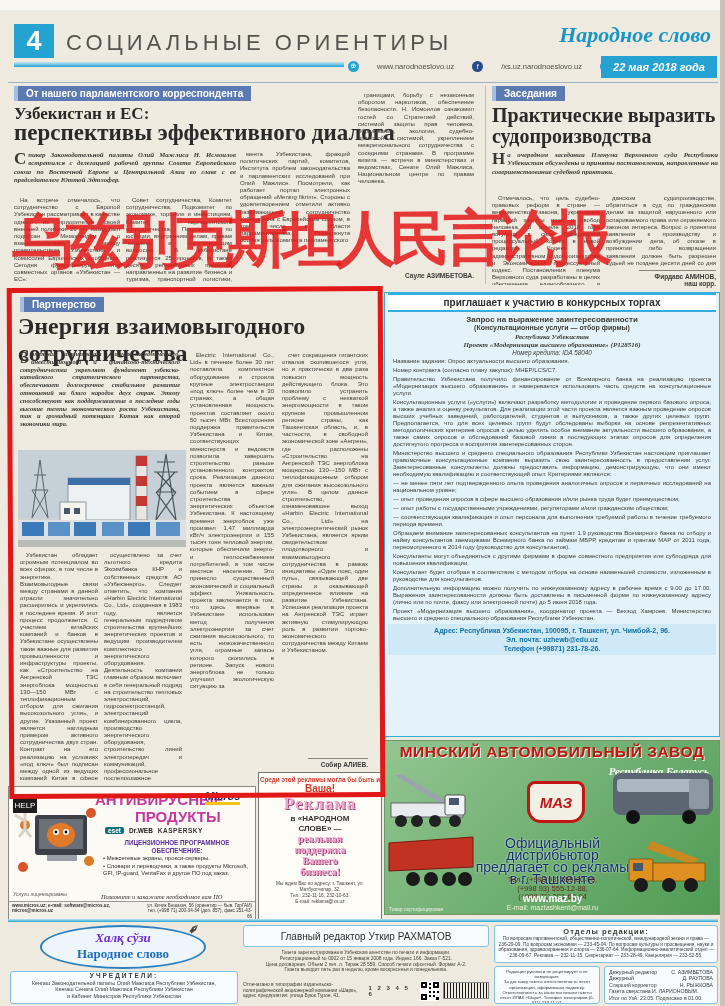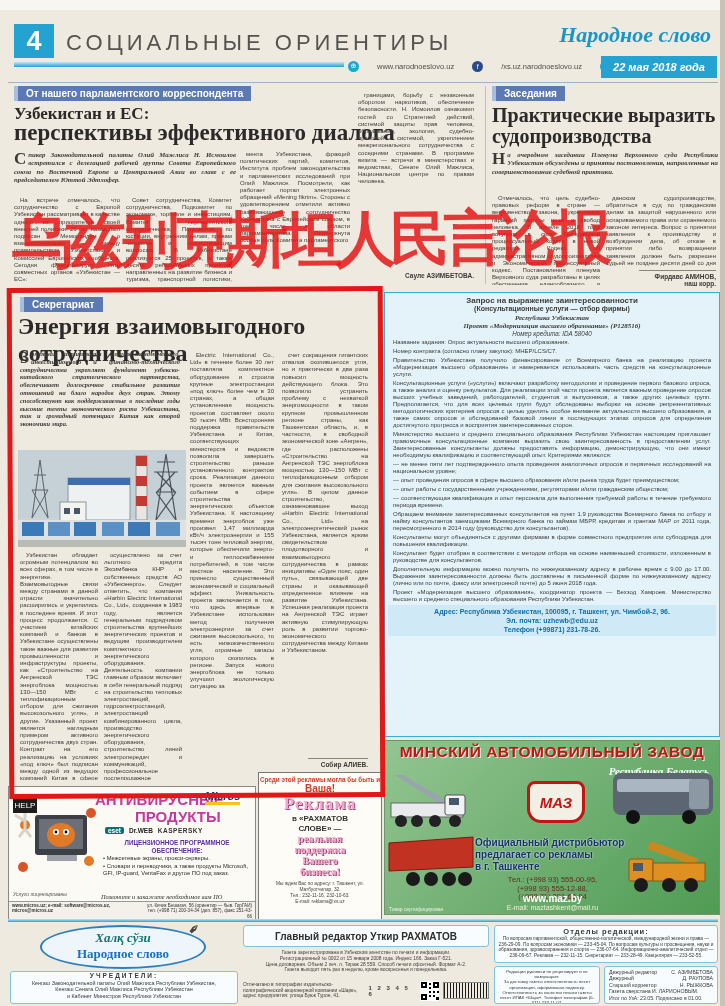--- a/index.html
+++ b/index.html
@@ -56,22 +56,22 @@
   .maz{left:384px;top:740px;width:334px;height:173px;overflow:hidden;border:1px solid #6f956d;
        background:linear-gradient(135deg,#93c591,#4f9b54)}
   .maz-title{text-align:center;font-weight:bold;font-size:15.5px;color:#c41414;
              text-shadow:1px 1px 0 #e8f2e4;margin-top:2px;letter-spacing:0.5px}
   .maz-country{position:absolute;right:10px;top:24px;font-family:"Liberation Serif",serif;
                font-style:italic;font-weight:bold;font-size:11px;color:#fff}
   .maz-logo{position:absolute;left:142px;top:40px;width:52px;height:36px;background:#f2efe4;
             border:3px solid #c41414;border-radius:8px 8px 14px 14px;display:flex;
             align-items:center;justify-content:center;color:#c41414;font-weight:bold;
             font-style:italic;font-size:15px}
-  .maz-dist{position:absolute;left:90px;top:96px;width:155px;text-align:left;font-weight:bold;
-            font-size:10px;line-height:12px;color:#15306b;text-shadow:0 0 2px #fff}
+  .maz-dist{position:absolute;left:90px;top:96px;width:155px;text-align:center;font-weight:normal;
+            font-size:14px;line-height:12px;color:#15306b;text-shadow:0 0 2px #fff}
   .maz-tel{position:absolute;left:95px;top:135px;width:145px;text-align:center;font-weight:normal;
            font-size:7.5px;line-height:8.5px;color:#5e2c20}
   .maz-site{position:absolute;left:95px;top:152px;width:145px;text-align:center;font-weight:bold;
             font-size:10px;color:#fff}
   .maz-mail{position:absolute;left:75px;top:163px;width:185px;text-align:center;font-size:7px;color:#f4f0d8}
   .maz-cert{position:absolute;left:4px;bottom:2px;font-size:5px;color:#e8f2e4}
   
   .micros{left:8px;top:786px;width:246px;height:133px;background:#fbfaf4;border:1px solid #8a8a84;overflow:hidden}
   .mic-t1{position:absolute;left:86px;top:4px;font-weight:bold;font-size:15px;color:#c43a9e}
   .mic-t2{position:absolute;left:126px;top:21px;font-weight:bold;font-size:15px;color:#c43a9e}
@@ -99,27 +99,27 @@
             text-shadow:1px 1px 0 #a04878;letter-spacing:1px}
   .rek-in{font-size:8px;font-weight:bold;color:#333;line-height:9.5px}
   .rek-sup{font-family:"Liberation Serif",serif;font-weight:bold;font-size:10.5px;line-height:11px;
            color:#efa3ca;text-shadow:1px 1px 0 #9c4474}
   .rek-foot{font-size:4.8px;line-height:6px;color:#444;margin-top:4px}
   
   .footline{left:8px;top:919px;width:710px;height:3px;background:linear-gradient(#bfe4f2,#24a3d2)}
   .fbox{border:1px solid #7ec4e0;background:#f8fcfe;border-radius:3px;box-sizing:border-box;overflow:hidden}
   .oval{left:40px;top:925px;width:166px;height:44px;border:2px solid #2a7fc0;border-radius:50%;
         background:#eef6fc;text-align:center;padding-top:3px;box-sizing:border-box}
-  .oval .uz{font-family:"Liberation Serif",serif;font-style:italic;font-weight:bold;font-size:13px;color:#0f766e}
+  .oval .uz{font-family:"Liberation Serif",serif;font-style:italic;font-weight:bold;font-size:13px;color:#6d28d9}
   .oval .ru{font-family:"Liberation Serif",serif;font-weight:bold;font-size:13px;color:#1a6fc0}
   .pen{left:188px;top:920px;font-size:15px;color:#44423e;transform:rotate(-45deg)}
   .founders{left:10px;top:971px;width:228px;height:33px;text-align:center;font-size:5.4px;line-height:6.6px}
   .founders .ft{font-weight:bold;font-size:6.5px;letter-spacing:2px;margin-top:1px}
   .edbox{left:243px;top:925px;width:246px;height:22px;display:flex;align-items:center;
-         justify-content:center;font-weight:bold;font-size:10px;color:#2e2d2b}
+         justify-content:center;font-weight:normal;font-size:10px;color:#2e2d2b}
   .reg{left:243px;top:950px;width:246px;text-align:center;font-size:4.9px;line-height:5.8px;color:#3f3e3a}
   .printrow{left:243px;top:977px;width:246px;height:27px;display:flex;gap:4px;align-items:center}
   .printtxt{font-size:4.9px;line-height:5.7px;width:128px;text-align:left}
   .pages{font-size:6px;letter-spacing:2px;font-weight:bold}
   .barcode{width:46px;height:15px;background:repeating-linear-gradient(90deg,#1a1a1a 0 1px,transparent 1px 3px);border:1px solid #888}
   .otdely{left:494px;top:925px;width:224px;height:38px;text-align:center;padding:1px 3px}
   .otdely .ot{font-weight:bold;font-size:7.5px;letter-spacing:1px}
   .otdely .ob{font-size:4.8px;line-height:5.6px}
   .disc{left:494px;top:966px;width:106px;height:38px;text-align:center;font-size:4.4px;line-height:5.2px;padding:2px 2px}
   .staff{left:604px;top:966px;width:114px;height:38px;font-size:5.2px;line-height:6.4px;padding:2px 4px}
@@ -162,21 +162,21 @@
 <div class="abs hl" style="left:492px;top:125px;font-size:20px">судопроизводства</div>
 <div class="abs lede" style="left:492px;top:151px;width:226px;height:40px">На очередном заседании Пленума Верховного суда Республики Узбекистан обсуждены и приняты постановления, направленные на совершенствование судебной практики.</div>
 <div class="abs col" style="left:492px;top:195px;width:108px;height:90px">Отмечалось, что цель судебно-правовых реформ в стране — верховенство закона, укрепление гарантий защиты прав и свобод человека. В апреле 2018 года вступили в силу Гражданский процессуальный кодекс в новой редакции, Кодекс об административном судопроизводстве и Экономический процессуальный кодекс. Постановления пленума Верховного суда разработаны в целях обеспечения единообразного и правильного применения правовых норм в судах. Так, в постановлении «О некоторых вопросах применения судами первой инстанции норм гражданского процессуального законодательства» закреплено, что заинтересованное лицо вправе в порядке, установленном законодательством о граж-</div>
 <div class="abs col" style="left:606px;top:195px;width:110px;height:72px">данском судопроизводстве, обратиться в суд по гражданским делам за защитой нарушенного или оспариваемого права или охраняемого законом интереса. Вопрос о принятии заявления к производству и возбуждении дела, об отказе в принятии либо возвращении заявления должен быть разрешен судьей не позднее десяти дней со дня его поступления в суд путем вынесения соответствующего определения. Принят и ряд других постановлений, направленных на улучшение качества судопроизводства, обеспечение вынесения по каждому делу законного и обоснованного решения.</div>
 <div class="abs" style="left:606px;top:270px;width:110px">
   <div class="brule"></div>
   <div class="byline">Фирдавс АМИНОВ,</div>
   <div class="byline">наш корр.</div>
 </div>
 
-<div class="abs kicker" style="left:20px;top:297px">Секретариат</div>
+<div class="abs kicker" style="left:20px;top:297px">Партнерство</div>
 <div class="abs hl" style="left:18px;top:313px;font-size:24px;width:352px">Энергия взаимовыгодного сотрудничества</div>
 <div class="abs lede" style="left:20px;top:350px;width:160px;height:96px;font-size:6.4px;line-height:7.8px">Заметная активизация торгово-экономического, инвестиционного и финансово-технического сотрудничества укрепляет фундамент узбекско-китайского стратегического партнерства, обеспечивает долгосрочное стабильное развитие отношений на благо народов двух стран. Этому способствуют как поддерживаемые в последние годы высокие темпы экономического роста Узбекистана, так и громадный потенциал Китая как второй экономики мира.</div>
 <div class="abs" style="left:18px;top:450px;width:168px;height:97px">
   <svg width="168" height="97" xmlns="http://www.w3.org/2000/svg">
     <rect width="168" height="97" fill="#c5d1d7"></rect>
     <rect y="68" width="168" height="29" fill="#cdd2d3"></rect>
     <g stroke="#5a6268" stroke-width="1" fill="none">
       <path d="M22 10 L14 68 M22 10 L30 68 M14 40 L30 40 M16 25 L28 25 M14 68 L30 40 M30 68 L14 40"></path>
     </g>
     <rect x="50" y="28" width="62" height="42" fill="#eef1f2" stroke="#8b98a0"></rect>
@@ -206,20 +206,21 @@
 <div class="abs col" style="left:20px;top:552px;width:78px;height:228px">Узбекистан обладает огромным потенциалом во всех сферах, в том числе в энергетике. Взаимовыгодные связи между странами в данной отрасли значительно расширились и укрепились в последнее время. И этот процесс продолжается. С участием китайских компаний и банков в Узбекистане осуществлены такие важные для развития промышленности и инфраструктуры проекты, как «Строительство на Ангренской ТЭС энергоблока мощностью 130—150 МВт с теплофикационным отбором для сжигания высокозольного угля», и другие. Указанный проект является наглядным примером активного сотрудничества двух стран. Контракт на его реализацию на условиях «под ключ» был подписан между одной из ведущих компаний Китая в сфере энергетики «Harbin Electric International Co., Ltd» и АО «Узбекэнерго» в 2012 году. Финансирование проекта</div>
 <div class="abs col" style="left:104px;top:552px;width:78px;height:228px">осуществлено за счет льготного кредита Эксимбанка КНР и собственных средств АО «Узбекэнерго». Следует отметить, что компания «Harbin Electric International Co., Ltd», созданная в 1983 году, является генеральным подрядчиком строительства крупнейших энергетических проектов и ведущим производителем комплектного энергетического оборудования. Деятельность компании главным образом включает в себя генеральный подряд на строительство тепловых электростанций, гидроэлектростанций, электростанций комбинированного цикла, производство энергетического оборудования, строительство линий электропередач и коммуникаций, профессиональное послепродажное обслуживание электростанций. Благодаря передовым технологиям, оборудованию, профессиональному менеджменту и отличному обслуживанию «Harbin</div>
 <div class="abs col" style="left:190px;top:352px;width:84px;height:428px">Electric International Co., Ltd» в течение более 30 лет поставляла комплектное оборудование и строила крупные электростанции «под ключ» более чем в 30 странах, а общая установленная мощность проектов составляет около 50 тысяч МВт. Всесторонняя поддержка правительств Узбекистана и Китая, соответствующих министерств и ведомств позволила завершить строительство раньше установленного контрактом срока. Реализация данного проекта является важным событием в сфере строительства энергетических объектов Узбекистана. К настоящему времени энергоблок уже произвел 1,47 миллиарда кВт/ч электроэнергии и 155 тысяч тонн тепловой энергии, которые обеспечили энерго- и теплоснабжением потребителей, в том числе местное население. Это принесло существенный экономический и социальный эффект. Уникальность проекта заключается в том, что здесь впервые в Узбекистане использован метод получения электроэнергии за счет сжигания высокозольного, то есть низкокачественного угля, огромные запасы которого скопились в регионе. Запуск нового энергоблока не только улучшил экологическую ситуацию за</div>
 <div class="abs col" style="left:282px;top:352px;width:86px;height:400px">счет сокращения гигантских отвалов скопившегося угля, но и практически в два раза повысил мощность действующего блока. Это позволило устранить проблему с нехваткой энергомощности в таком крупном промышленном регионе страны, как Ташкентская область, и, в частности, в свободной экономической зоне «Ангрен», где расположены «Строительство на Ангренской ТЭС энергоблока мощностью 130—150 МВт с теплофикационным отбором для сжигания высокозольного угля». В целом данное строительство, ознаменовавшее выход «Harbin Electric International Co., Ltd» на электроэнергетический рынок Узбекистана, является ярким свидетельством плодотворного и взаимовыгодного сотрудничества в рамках инициативы «Один пояс, один путь», связывающей две страны и оказывающей определенное влияние на развитие Узбекистана. Успешная реализация проекта на Ангренской ТЭС играет активную стимулирующую роль в развитии торгово-экономического сотрудничества между Китаем и Узбекистаном.</div>
 <div class="abs" style="left:282px;top:758px;width:86px">
   <div class="brule"></div>
   <div class="byline">Собир АЛИЕВ.</div>
 </div>
 
 <div class="abs tender">
+  <div class="tender-invite">приглашает к участию в конкурсных торгах</div>
   <div class="tender-c" style="font-size:8px;margin-top:3px">Запрос на выражение заинтересованности</div>
   <div class="tender-c" style="font-size:7px">(Консультационные услуги — отбор фирмы)</div>
   <div class="tender-c" style="font-size:7px;font-style:italic;font-family:'Liberation Serif',serif;margin-top:2px">Республика Узбекистан</div>
   <div class="tender-c" style="font-size:7px;font-style:italic;font-family:'Liberation Serif',serif">Проект «Модернизация высшего образование» (P128516)</div>
   <div class="tender-c" style="font-size:6.3px;font-style:italic;font-weight:normal">Номер кредита: IDA 58040</div>
   <p>Название задания: Опрос актуальности высшего образования.</p>
   <p>Номер контракта (согласно плану закупок): MHEP/LCS/C7.</p>
   <p>Правительство Узбекистана получило финансирование от Всемирного банка на реализацию проекта «Модернизация высшего образования» и намеревается использовать часть средств на консультационные услуги.</p>
   <p>Консультационные услуги («услуги») включают разработку методологии и проведение первого базового опроса, а также анализ и оценку результатов. Для реализации этой части проекта является важным проведение опросов высших учебных заведений, работодателей, студентов и выпускников, а также других целевых групп. Предполагается, что для всех целевых групп будут обследованы выборки на основе репрезентативных методологических критериев опросов с целью уделить особое внимание актуальности высшего образования, а также самих опросов и обследований базовой линии в последующих этапах опросов для определения достигнутого прогресса и восприятия заинтересованных сторон.</p>
   <p>Министерство высшего и среднего специального образования Республики Узбекистан настоящим приглашает правомочные консультационные компании выразить свою заинтересованность в предоставлении услуг. Заинтересованные консультанты должны предоставить информацию, демонстрирующую, что они имеют необходимую квалификацию и соответствующий опыт. Критериями являются:</p>
@@ -332,21 +333,21 @@
       <div>ул. Кичик Бешагач, 56 (ориентир — быв. ГорГАИ)</div>
       <div>тел. (+998 71) 200-34-34 (доп. 857), факс 251-43-66</div>
     </div>
   </div>
 </div>
 
 <div class="abs rek">
   <div class="rek-pre">Среди этой рекламы могла бы быть и</div>
   <div class="rek-vasha">Ваша!</div>
   <div class="rek-word">Реклама</div>
-  <div class="rek-in">в «РАХМАТОВ</div>
+  <div class="rek-in">в «НАРОДНОМ</div>
   <div class="rek-in">СЛОВЕ» —</div>
   <div class="rek-sup">реальная</div>
   <div class="rek-sup">поддержка</div>
   <div class="rek-sup">Вашего</div>
   <div class="rek-sup">бизнеса!</div>
   <div class="rek-foot">
     <div>Мы ждем Вас по адресу: г. Ташкент, ул. Матбуотчилар, 32.</div>
     <div>Тел.: 232-11-16, 232-10-63.</div>
     <div>E-mail: reklama@xs.uz</div>
   </div>

